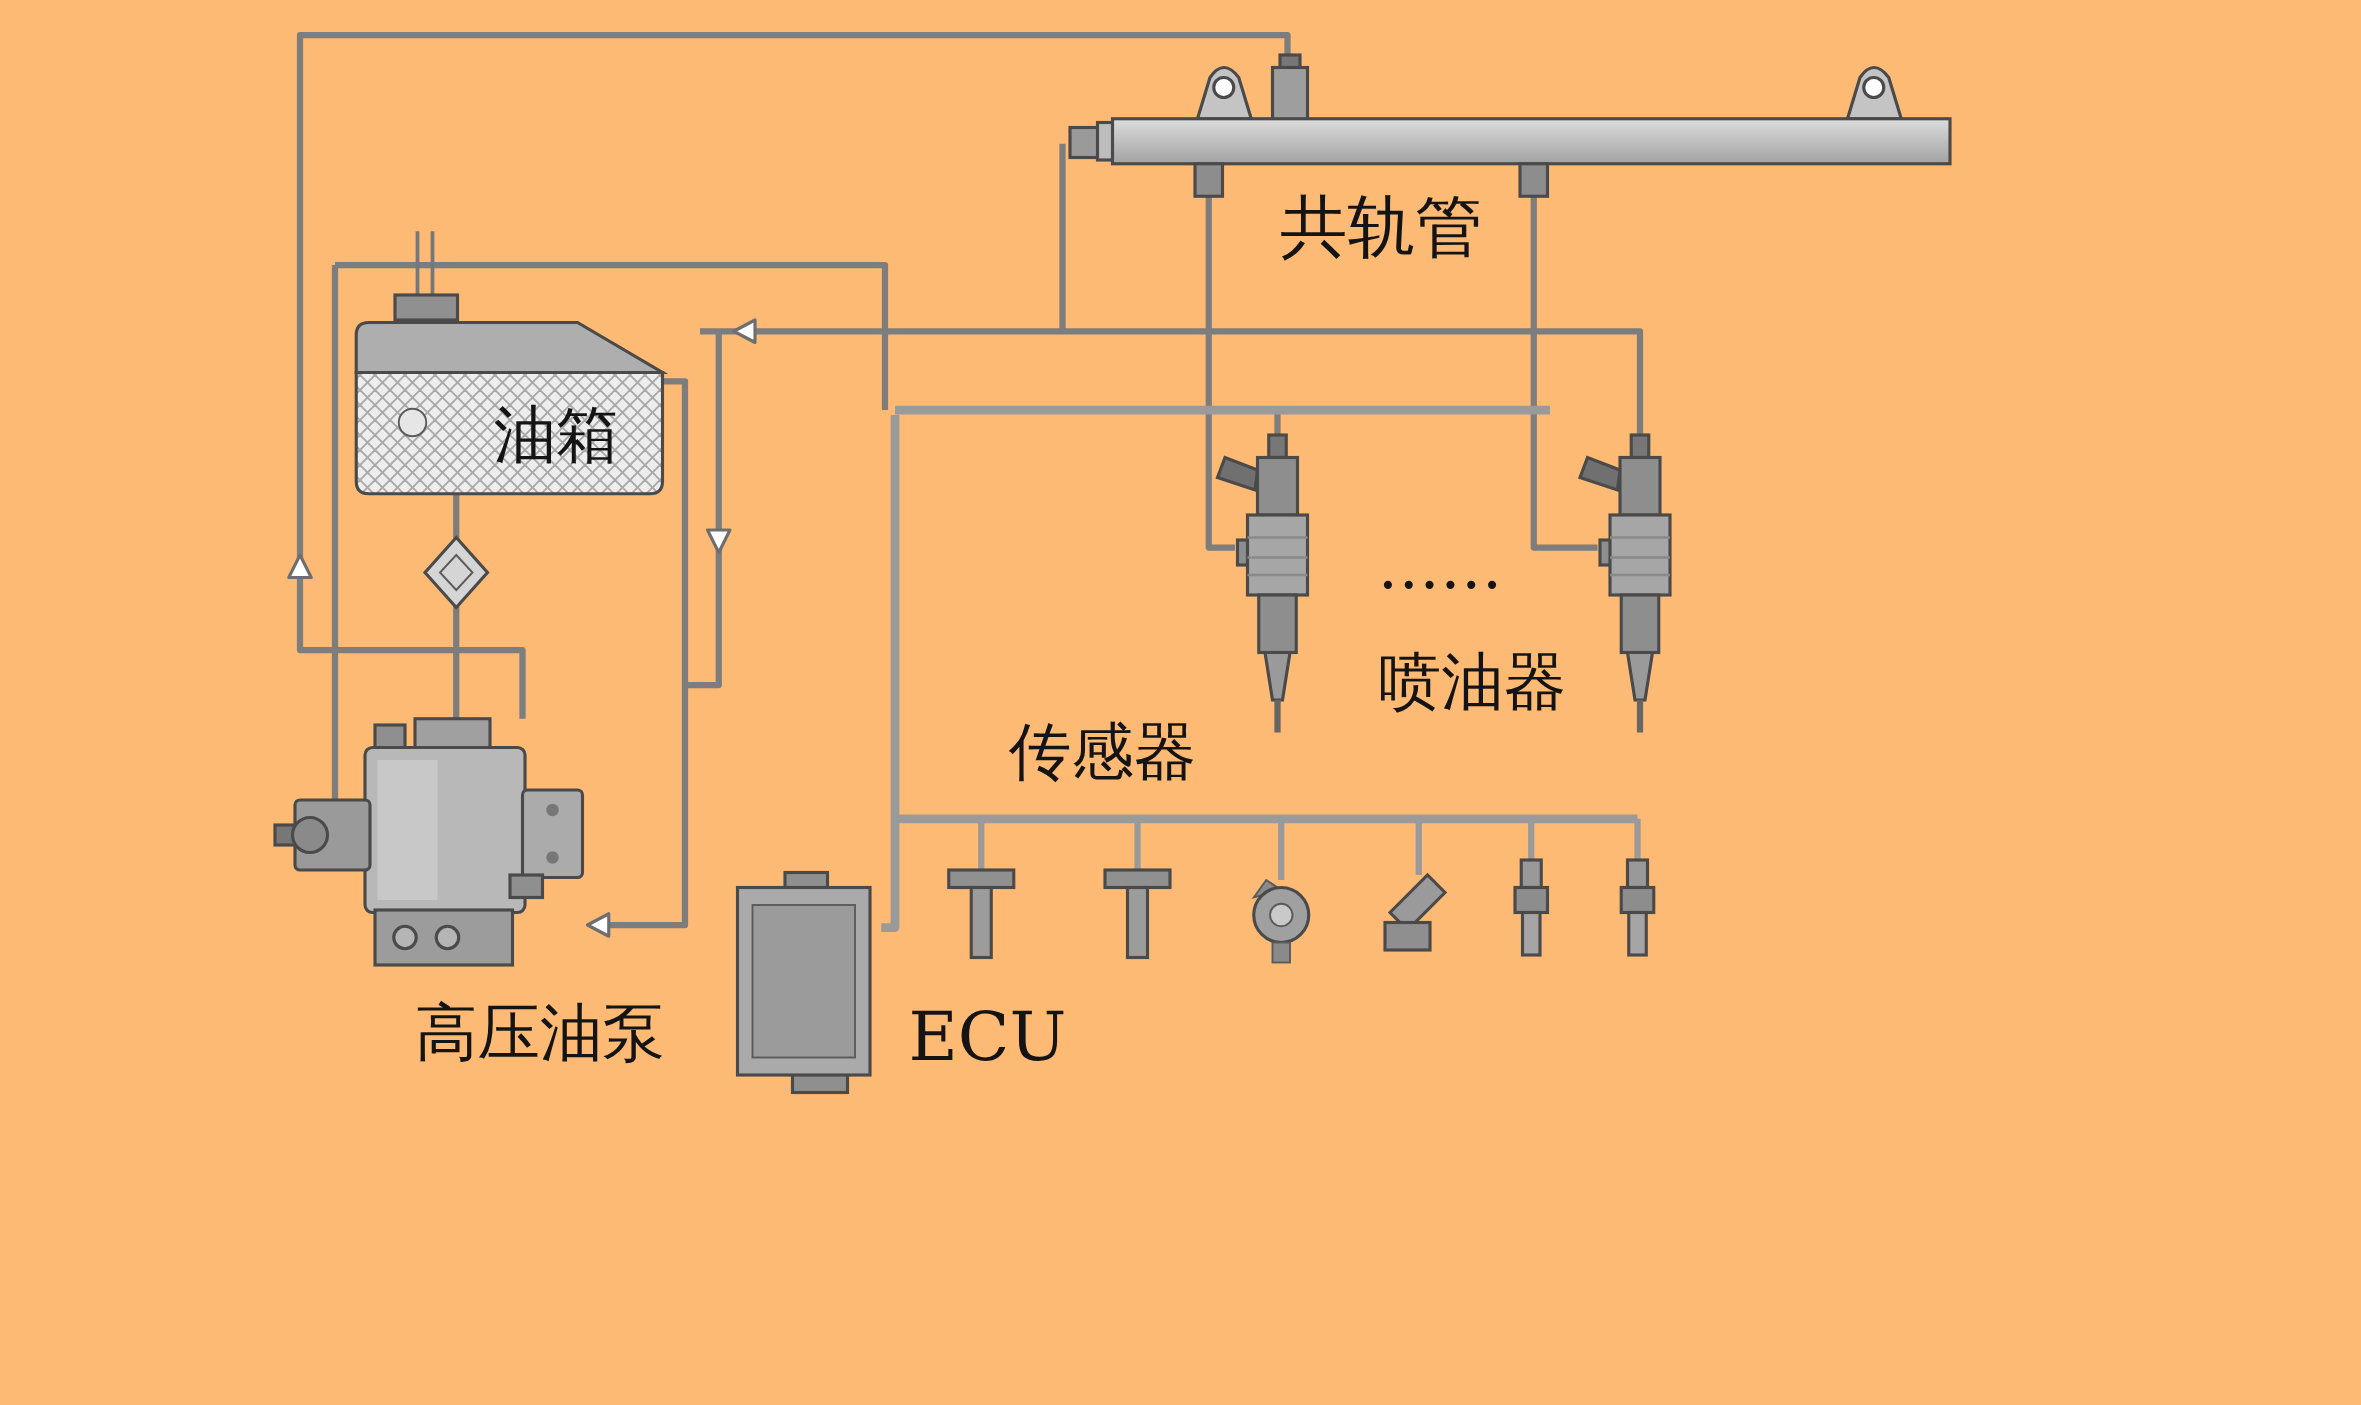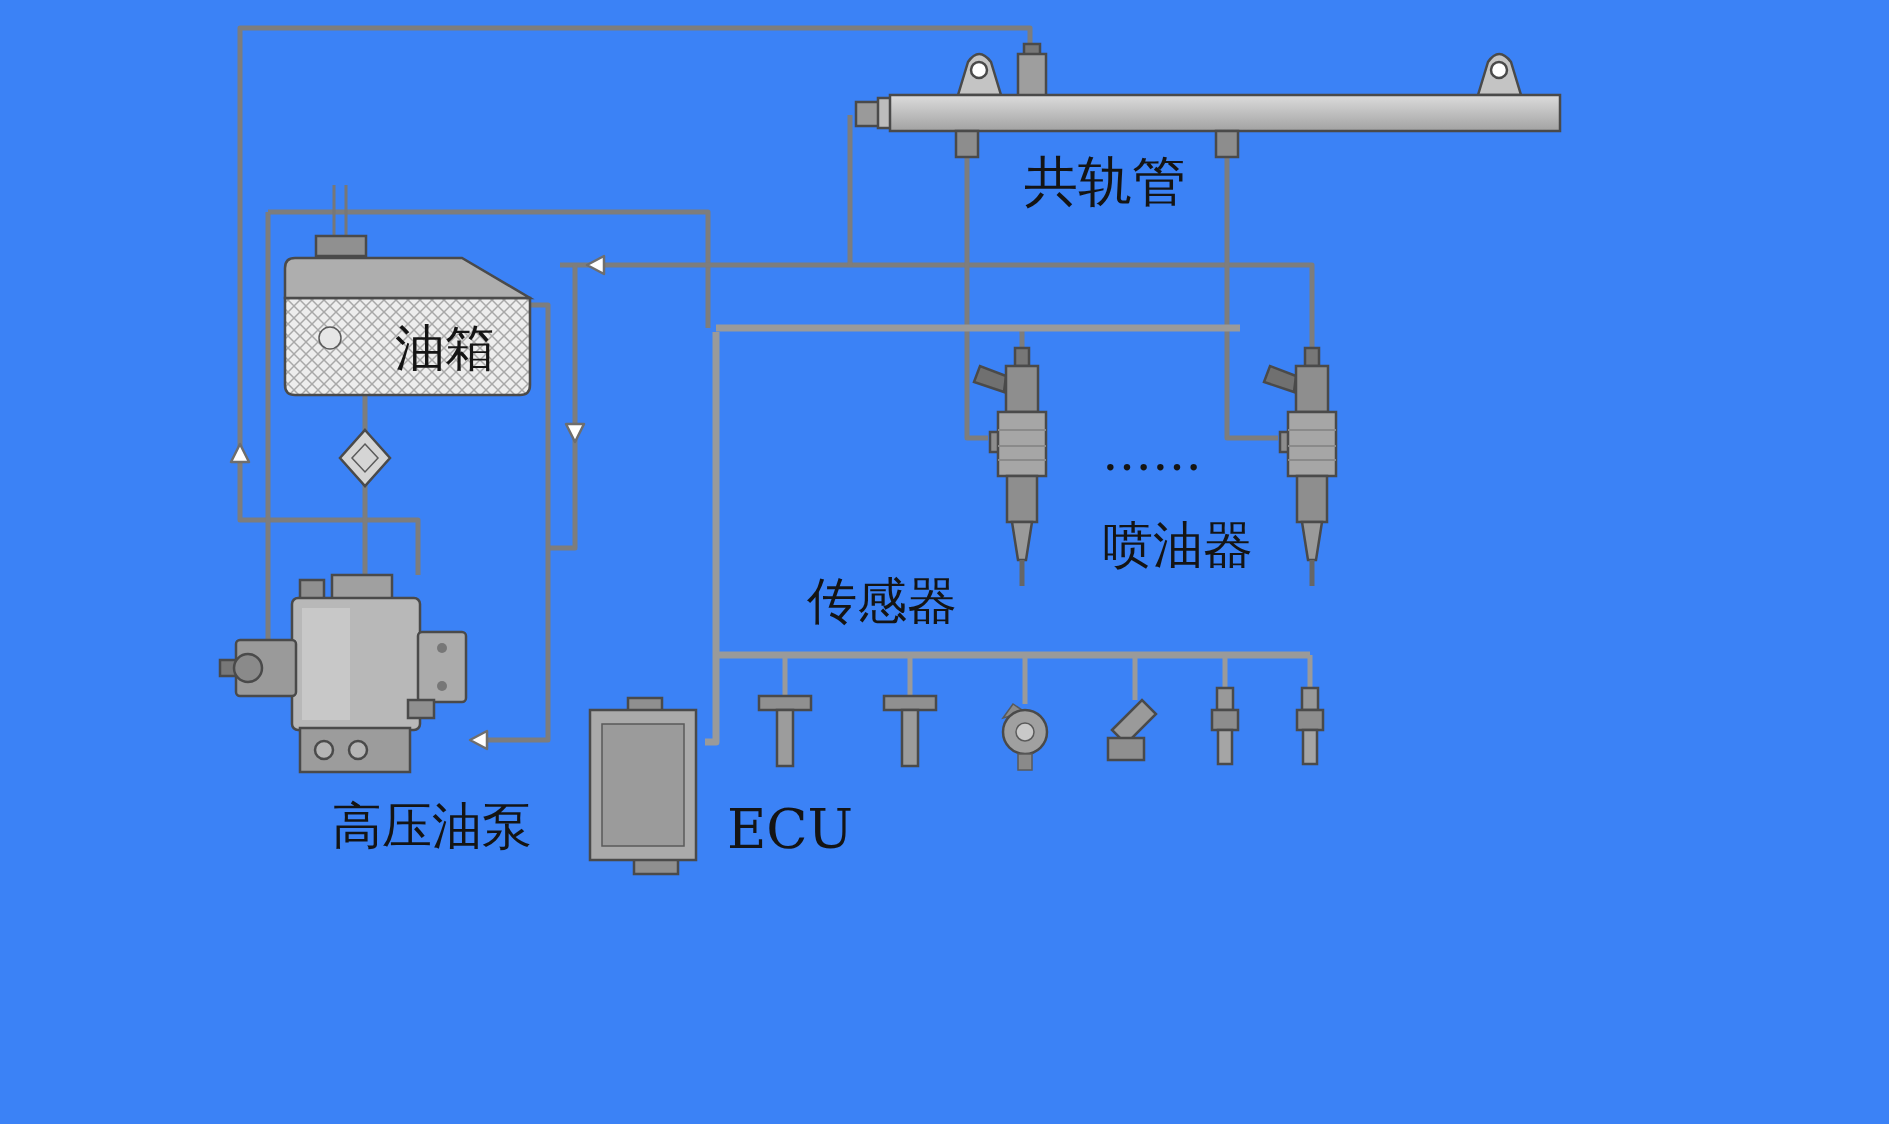--- a/index.html
+++ b/index.html
@@ -3,21 +3,21 @@
 <meta charset="utf-8">
 <style>
   html, body {
     margin: 0;
     padding: 0;
     background: #ffffff;
   }
   #stage {
     width: 1889px;
     height: 1124px;
-    background: #3b82f6;
+    background: #fdba74;
     position: relative;
     overflow: hidden;
   }
   svg { display: block; }
   .pipe {
     fill: none;
     stroke: #7d7d7d;
     stroke-width: 5;
     stroke-linejoin: round;
     stroke-linecap: butt;

